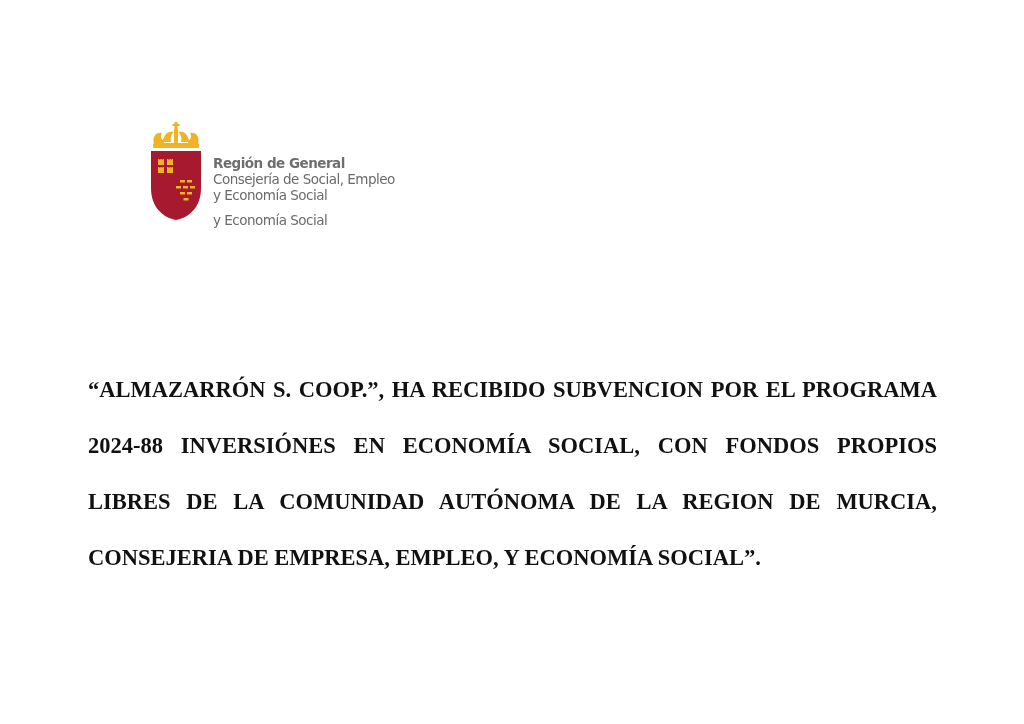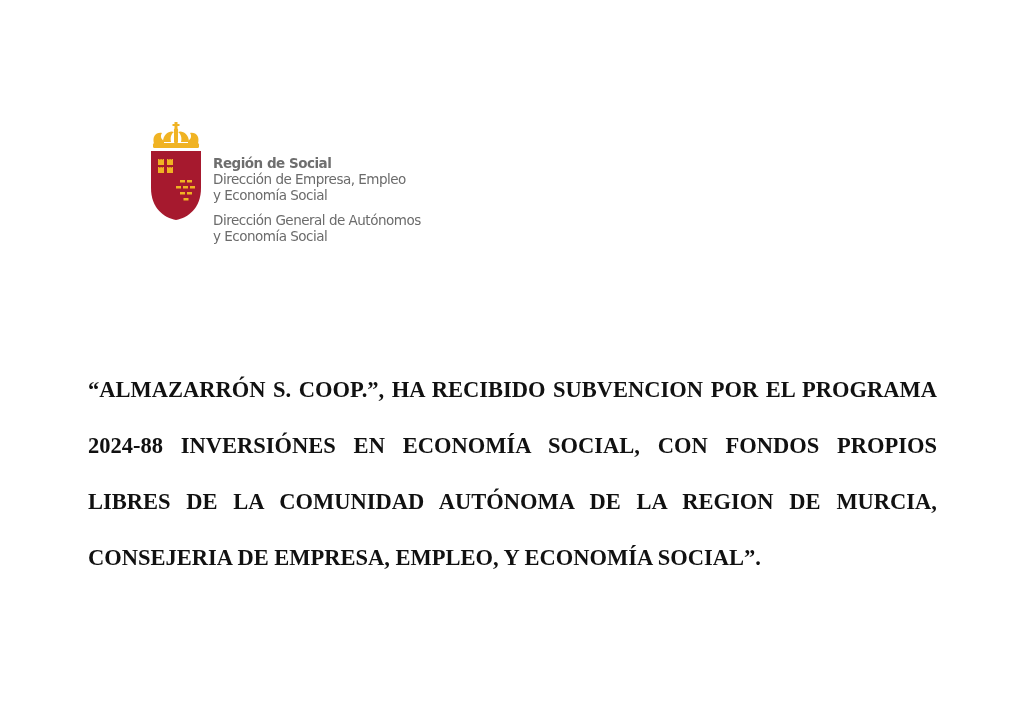--- a/index.html
+++ b/index.html
@@ -103,22 +103,21 @@
       <rect x="26" y="64" width="5" height="2.5"></rect>
       <rect x="33" y="64" width="5" height="2.5"></rect>
       <rect x="40" y="64" width="5" height="2.5"></rect>
       <rect x="30" y="70" width="5" height="2.5"></rect>
       <rect x="37" y="70" width="5" height="2.5"></rect>
       <rect x="33.5" y="76" width="5" height="2.5"></rect>
     </g>
   </svg>
 
   <div class="logo-text">
-    <div class="title">Región de Social</div>
-    <div>Dirección de Empresa, Empleo</div>
+    <div class="title">Región de General</div>
+    <div>Consejería de Social, Empleo</div>
     <div>y Economía Social</div>
     <div class="gap"></div>
-    <div>Dirección General de Autónomos</div>
     <div>y Economía Social</div>
   </div>
 </div>
 
 <p class="statement">“ALMAZARRÓN S. COOP.”, HA RECIBIDO SUBVENCION POR EL PROGRAMA 2024-88 INVERSIÓNES EN ECONOMÍA SOCIAL, CON FONDOS PROPIOS LIBRES DE LA COMUNIDAD AUTÓNOMA DE LA REGION DE MURCIA, CONSEJERIA DE EMPRESA, EMPLEO, Y ECONOMÍA SOCIAL”.</p>
 
 </body></html>

